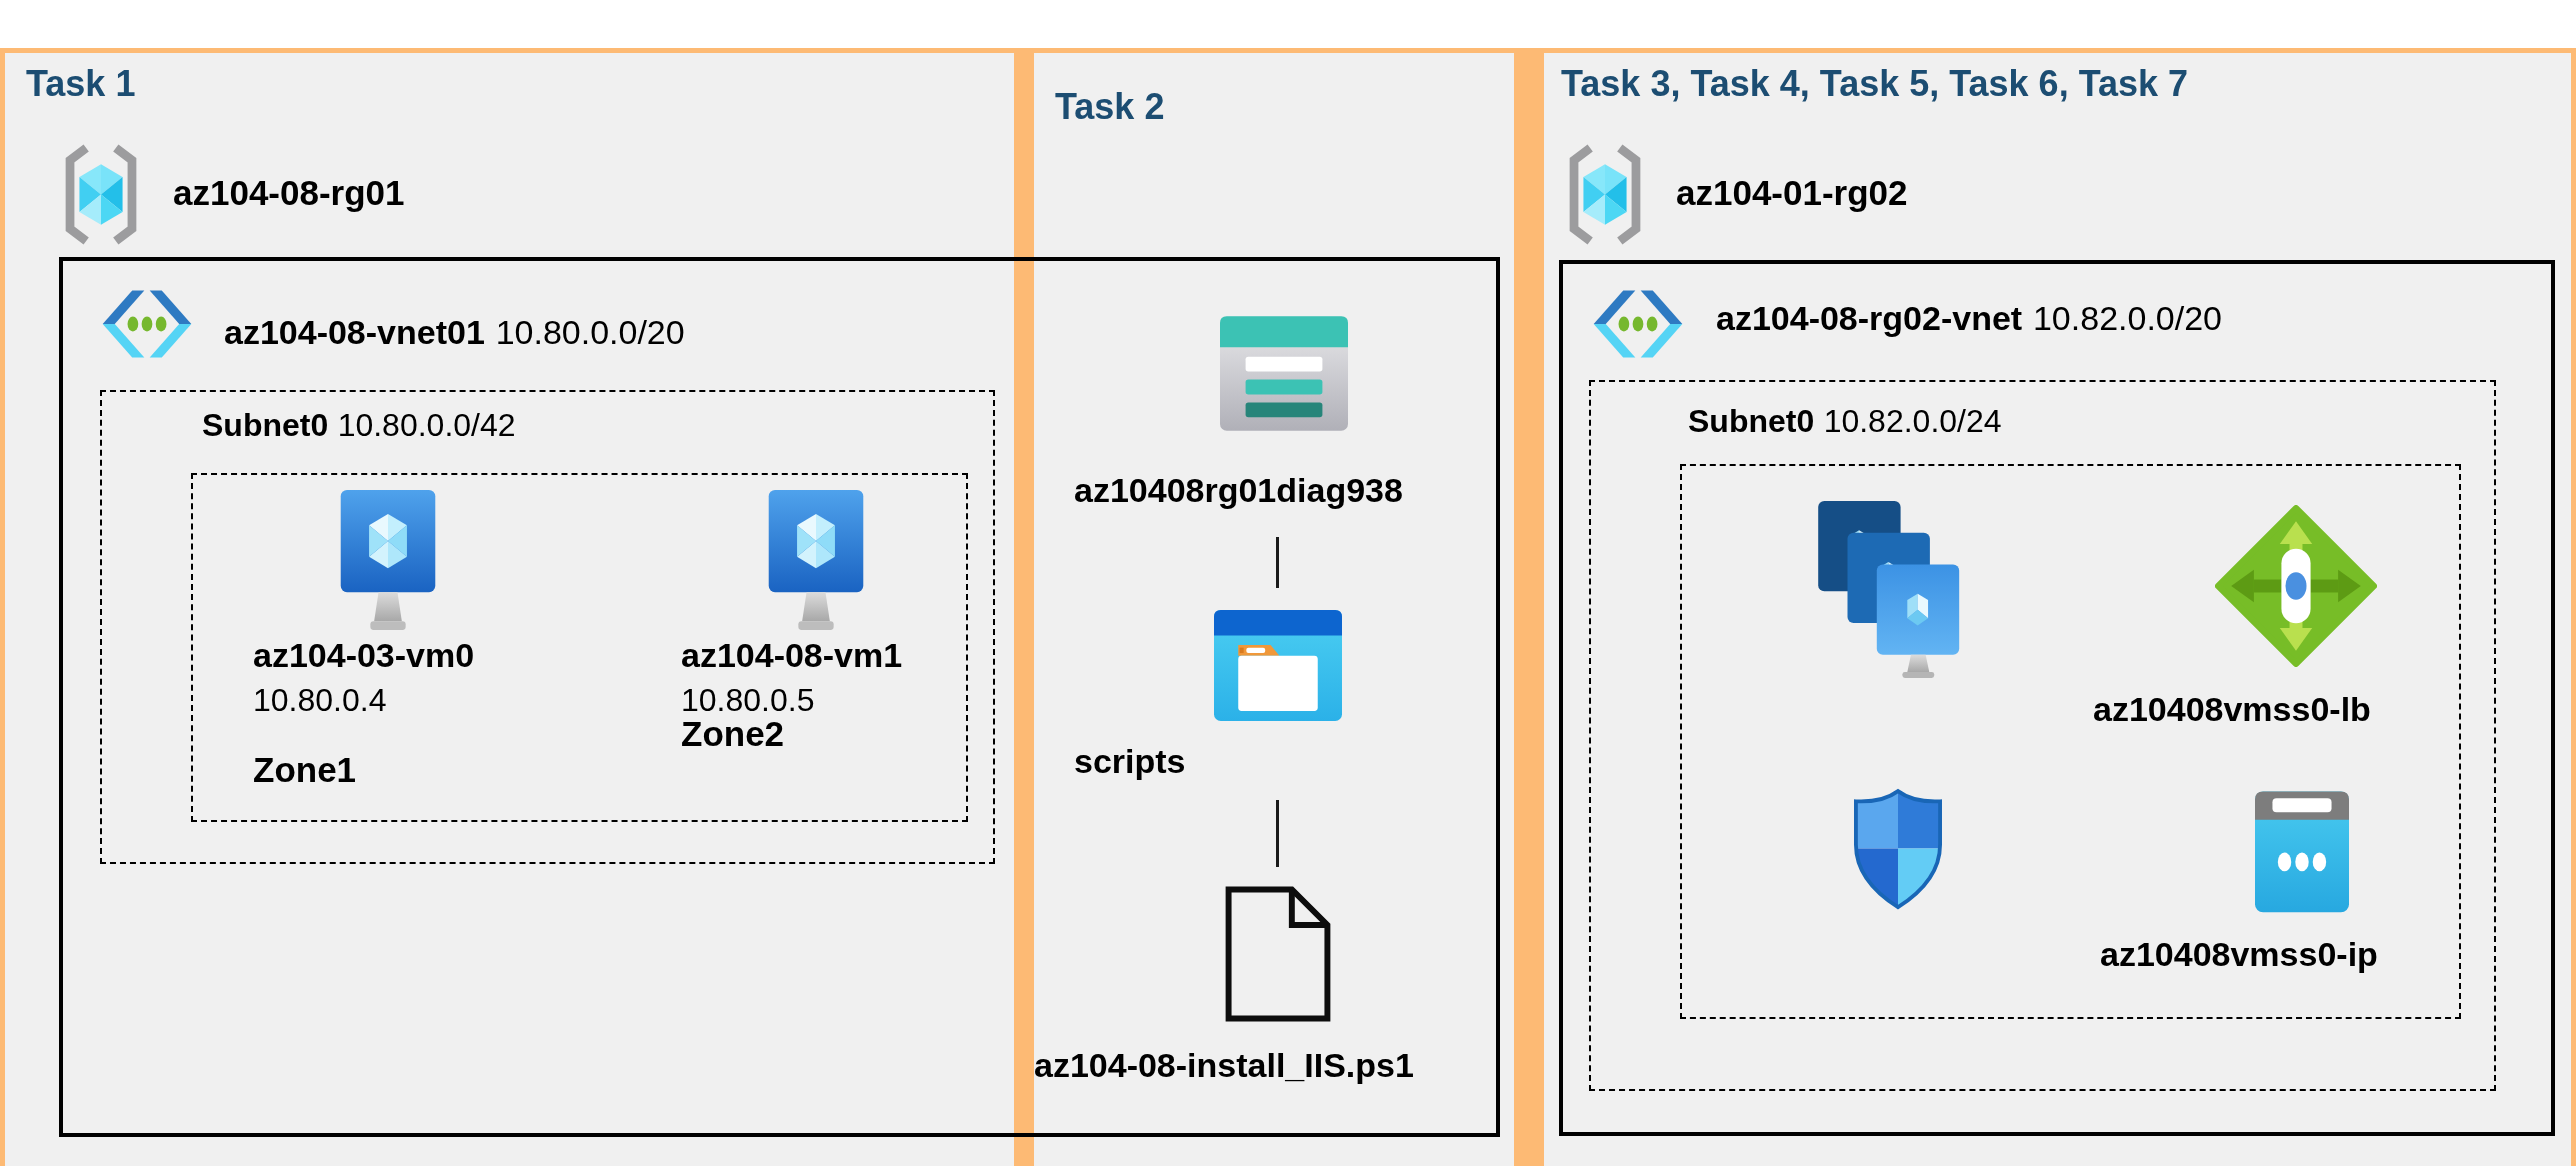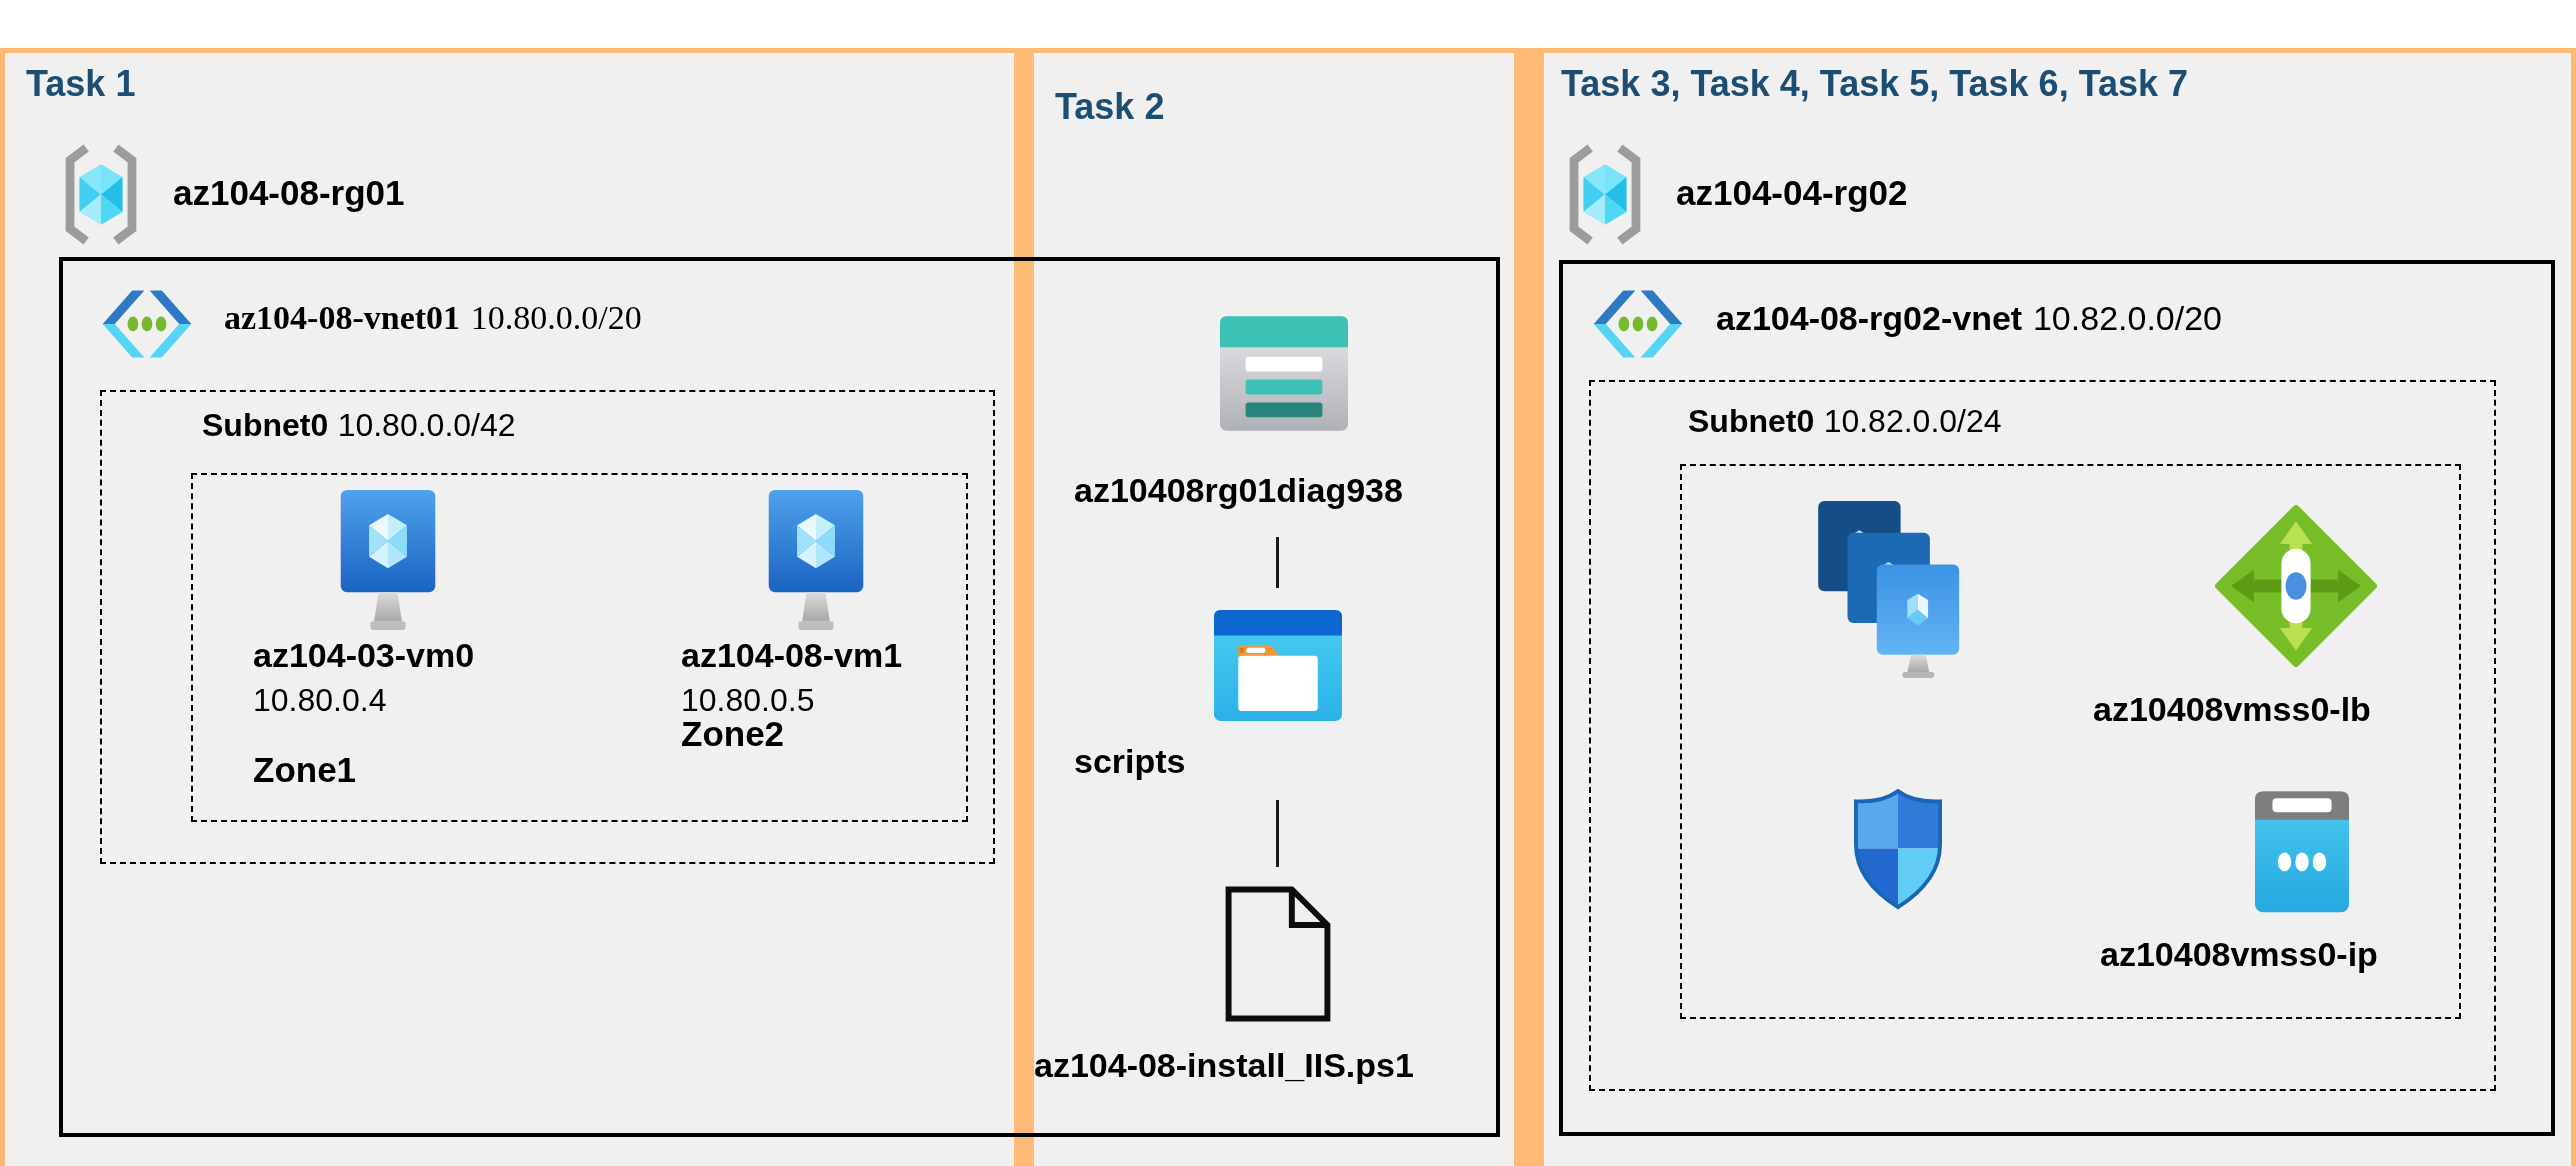--- a/index.html
+++ b/index.html
@@ -87,21 +87,21 @@
 
   <svg class="icon" style="left:100px;top:241px;" width="94" height="70" viewBox="0 0 140 100">
     <polygon points="48,0 66,0 22,50 4,50" fill="#2e7ac2"></polygon>
     <polygon points="4,50 22,50 66,100 48,100" fill="#55d4f5"></polygon>
     <polygon points="74,0 92,0 136,50 118,50" fill="#2e7ac2"></polygon>
     <polygon points="118,50 136,50 92,100 74,100" fill="#55d4f5"></polygon>
     <ellipse cx="49" cy="50" rx="8" ry="11" fill="#76b82e"></ellipse>
     <ellipse cx="70" cy="50" rx="8" ry="11" fill="#76b82e"></ellipse>
     <ellipse cx="91" cy="50" rx="8" ry="11" fill="#76b82e"></ellipse>
   </svg>
-  <div class="lbl hdr" style="left:224px;top:251px;font-family:Liberation Serif, serif;">
+  <div class="lbl hdr" style="left:224px;top:265px;">
     <span class="name">az104-08-vnet01</span><span class="cidr">10.80.0.0/20</span>
   </div>
 
   <div class="dashed-box" style="left:100px;top:342px;width:895px;height:474px;"></div>
   <div class="lbl subnet-label" style="left:202px;top:359px;">
     <span class="name">Subnet0</span><span class="cidr">10.80.0.0/42</span>
   </div>
   <div class="dashed-box" style="left:191px;top:425px;width:777px;height:349px;"></div>
 
   <svg class="icon" style="left:339px;top:442px;" width="98" height="145" viewBox="0 0 150 230">
@@ -166,21 +166,21 @@
   <svg class="icon" style="left:1563px;top:96px;" width="84" height="101" viewBox="0 0 124 150">
     <path d="M40 6 L16 24 V126 L40 144" fill="none" stroke="#9c9c9e" stroke-width="13"></path>
     <path d="M84 6 L108 24 V126 L84 144" fill="none" stroke="#9c9c9e" stroke-width="13"></path>
     <polygon points="30,49 62,30 62,75" fill="#87e7fa"></polygon>
     <polygon points="62,30 94,49 62,75" fill="#79e3f9"></polygon>
     <polygon points="30,49 62,75 30,101" fill="#41cff2"></polygon>
     <polygon points="94,49 94,101 62,75" fill="#23bfe9"></polygon>
     <polygon points="30,101 62,75 62,120" fill="#a5ecfb"></polygon>
     <polygon points="62,75 94,101 62,120" fill="#4cd7f4"></polygon>
   </svg>
-  <div class="lbl rg-label" style="left:1676px;top:125px;">az104-04-rg02</div>
+  <div class="lbl rg-label" style="left:1676px;top:125px;">az104-01-rg02</div>
 
   <div class="solid-box" style="left:1559px;top:212px;width:996px;height:876px;"></div>
 
   <svg class="icon" style="left:1591px;top:241px;" width="94" height="70" viewBox="0 0 140 100">
     <polygon points="48,0 66,0 22,50 4,50" fill="#2e7ac2"></polygon>
     <polygon points="4,50 22,50 66,100 48,100" fill="#55d4f5"></polygon>
     <polygon points="74,0 92,0 136,50 118,50" fill="#2e7ac2"></polygon>
     <polygon points="118,50 136,50 92,100 74,100" fill="#55d4f5"></polygon>
     <ellipse cx="49" cy="50" rx="8" ry="11" fill="#76b82e"></ellipse>
     <ellipse cx="70" cy="50" rx="8" ry="11" fill="#76b82e"></ellipse>

